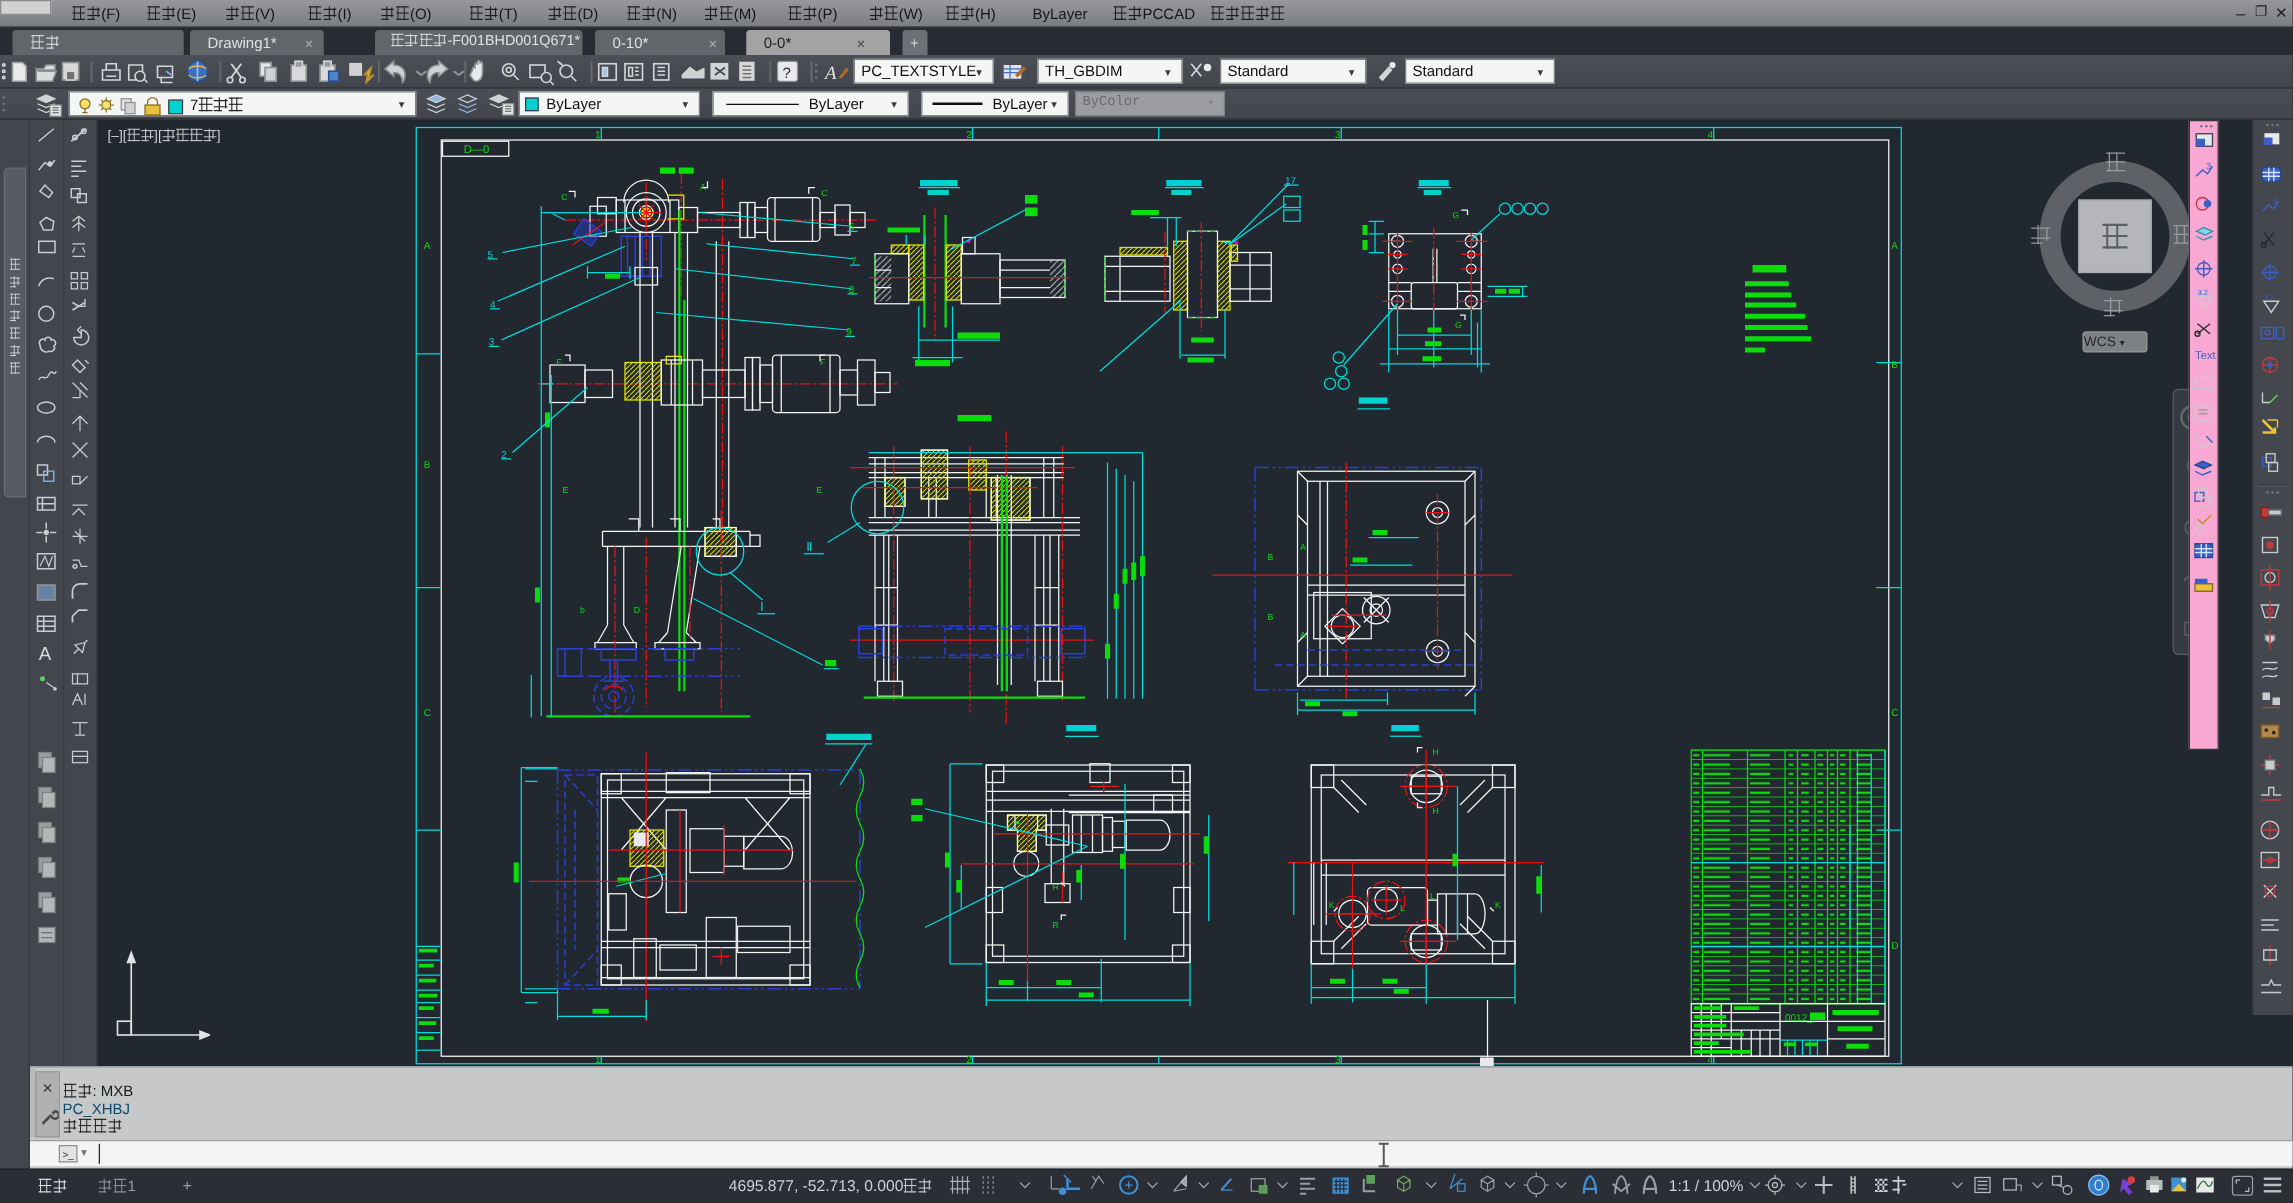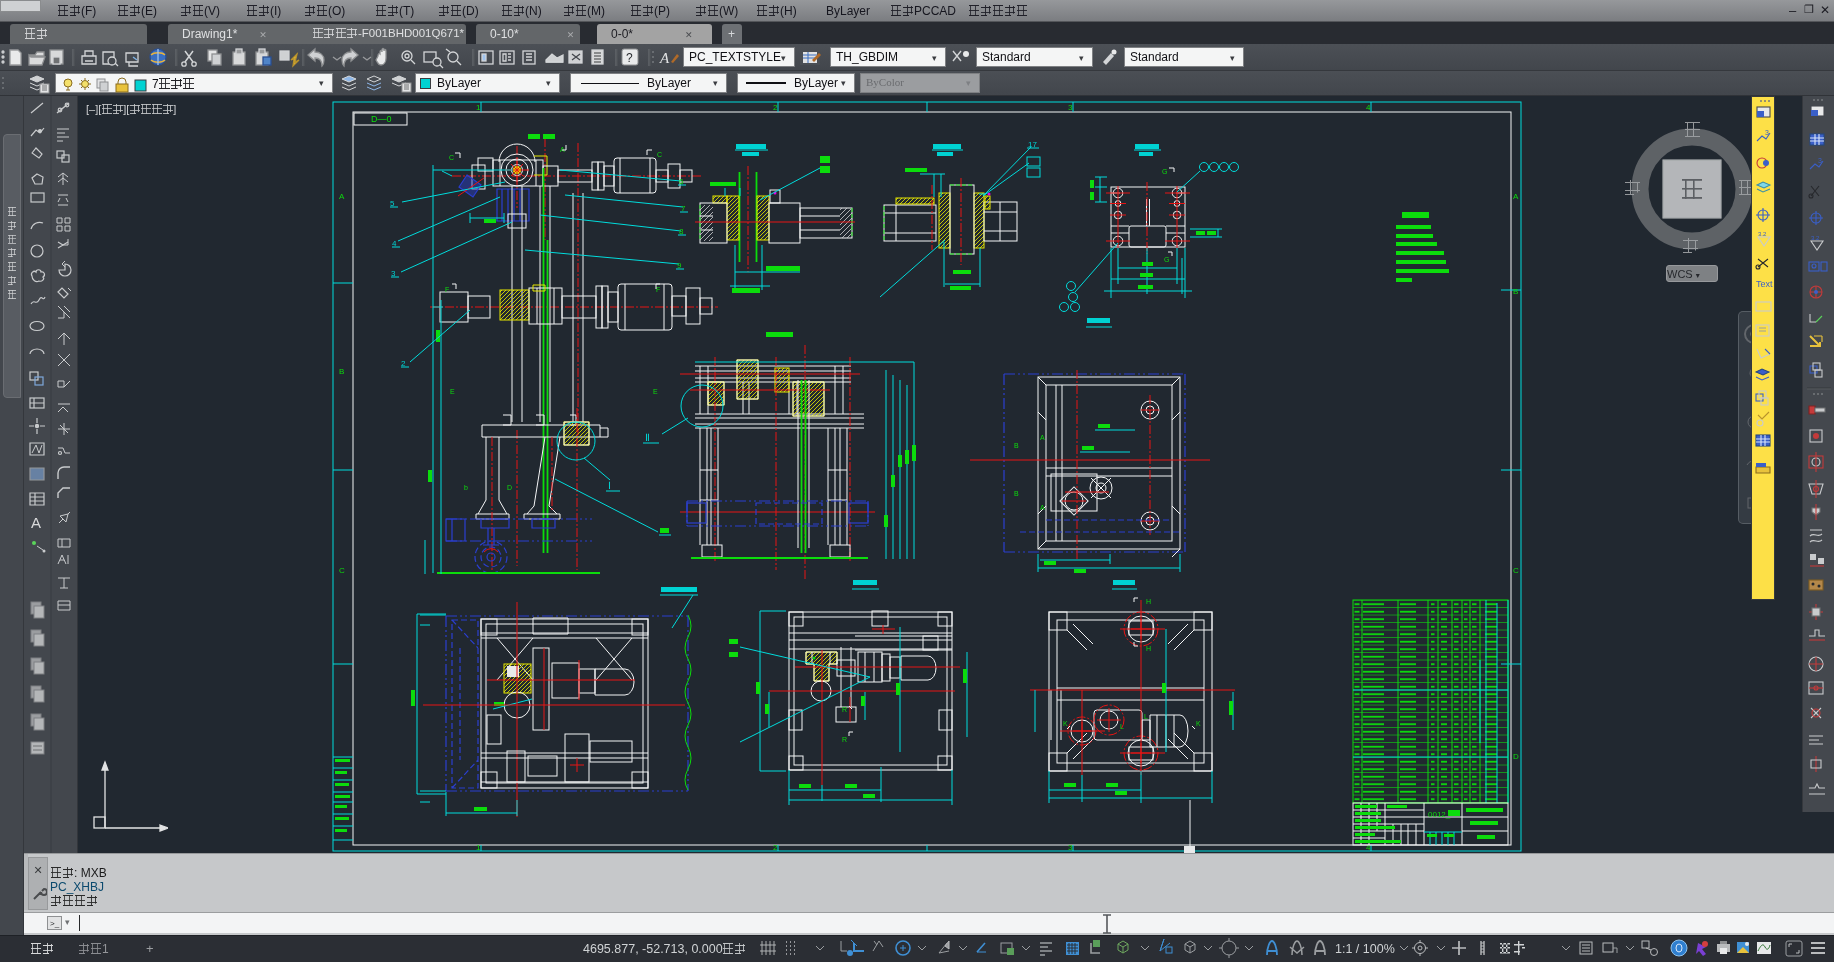--- a/index.html
+++ b/index.html
@@ -591,21 +591,21 @@
 <span class="mi" style="left:756px"><i class="cj"></i><i class="cj2"></i>(H)</span>
 <span class="mi" style="left:826px">ByLayer</span>
 <span class="mi" style="left:890px"><i class="cj"></i><i class="cj2"></i>PCCAD</span>
 <span class="mi" style="left:968px"><i class="cj"></i><i class="cj2"></i><i class="cj"></i><i class="cj2"></i><i class="cj"></i></span>
 <span class="mi" style="left:1789px;top:3px;font-size:13px;color:#1b1b22">–</span>
 <span class="mi" style="left:1804px;top:3px;font-size:11px;color:#1b1b22">❐</span>
 <span class="mi" style="left:1820px;top:3px;font-size:12px;color:#1b1b22">✕</span>
 </div>
 <div class="abs" id="tabbar">
 <div class="tab" style="left:10px;width:137px"><i class="cj"></i><i class="cj2"></i></div>
-<div class="tab" style="left:168px;width:138px">Drawing1*<span style="color:#a9abad;margin-left:22px;font-size:9px">✕</span></div>
+<div class="tab" style="left:152px;width:107px">Drawing1*<span style="color:#a9abad;margin-left:22px;font-size:9px">✕</span></div>
 <div class="tab" style="left:300px;width:166px;padding-left:12px;font-size:11.5px"><i class="cj"></i><i class="cj2"></i><i class="cj"></i><i class="cj2"></i>-F001BHD001Q671*</div>
 <div class="tab" style="left:476px;width:104px">0-10*<span style="color:#a9abad;margin-left:48px;font-size:9px">✕</span></div>
 <div class="tab" style="left:597px;width:115px;background:#a3a3a3;color:#1c1c22">0-0*<span style="color:#4a4c50;margin-left:52px;font-size:9px">✕</span></div>
 <div class="tab" style="left:722px;width:20px;padding-left:6px;background:#6d7074;color:#d6d8da">+</div>
 </div>
 <div class="abs" id="tb1">
 <svg width="1260" height="27" style="position:absolute;left:0;top:0">
 <g stroke="#d3d5d7" fill="none" stroke-width="1.3">
 <circle cx="3" cy="8" r="1"></circle>
         <circle cx="3" cy="13" r="1"></circle>
@@ -720,21 +720,21 @@
         <rect x="44" y="6" width="8" height="9" fill="#cfd1d3" stroke="#8e9092"></rect>
 <path d="M62 8v-2a4 4 0 018 0v2" fill="none" stroke="#8a6d1f"></path>
         <rect x="60" y="8" width="12" height="8" fill="#e8c23c" stroke="#8a6d1f"></rect>
 <rect x="79" y="4" width="11" height="11" fill="#00d2d2" stroke="#3a3c40"></rect>
       </svg>
 <span style="position:absolute;left:96px;top:3px;font-size:12px">7<i class="cj"></i><i class="cj2"></i><i class="cj"></i></span>
 <span class="carr" style="top:4px">▾</span></div>
 <div class="combo" style="left:415px;top:2px;width:145px;height:20px;padding-left:4px"><span style="display:inline-block;width:11px;height:11px;background:#00d2d2;border:1px solid #3a3c40;vertical-align:-2px;margin-right:6px"></span>ByLayer<span class="carr" style="top:4px">▾</span></div>
 <div class="combo" style="left:570px;top:2px;width:157px;height:20px;padding-left:10px"><span style="display:inline-block;width:58px;height:1px;background:#101014;vertical-align:3px;margin-right:8px"></span>ByLayer<span class="carr" style="top:4px">▾</span></div>
 <div class="combo" style="left:737px;top:2px;width:118px;height:20px;padding-left:8px"><span style="display:inline-block;width:40px;height:2px;background:#101014;vertical-align:3px;margin-right:8px"></span>ByLayer<span class="carr" style="top:4px">▾</span></div>
-<div class="combo" style="left:860px;top:2px;width:120px;height:20px;background:#9b9da0;color:#6a6c6f;font-family:Liberation Serif, serif;font-size:11px">ByColor<span class="carr" style="top:4px;color:#7e8083">▾</span></div>
+<div class="combo" style="left:860px;top:2px;width:120px;height:20px;background:#9b9da0;color:#6a6c6f;font-family:Liberation Mono, monospace;font-size:11px">ByColor<span class="carr" style="top:4px;color:#7e8083">▾</span></div>
 </div>
 <div class="abs" id="lstrip">
 <div class="abs" style="left:3px;top:38px;width:18px;height:264px;background:#585c62;border:1px solid #6a6d72;border-radius:4px 0 0 4px;display:flex;flex-direction:column;align-items:center;padding-top:72px;gap:5px;color:#dcdddf;font-size:10px">
 <i class="cj"></i>
       <i class="cj2"></i>
       <i class="cj"></i>
       <i class="cj2"></i>
       <i class="cj"></i>
       <i class="cj2"></i>
       <i class="cj"></i>
@@ -845,21 +845,21 @@
       <circle cx="15" cy="22" r="3.5" fill="none" stroke="#62666b"></circle>
 <path d="M11 62c0-3 1-5 2-5v-2c0-2 2-2 2 0v-1c0-2 2-2 2 0v1c0-2 2-2 2 0v7c0 3-1 6-3 6s-3-2-5-6z" fill="none" stroke="#62666b"></path>
 <circle cx="15" cy="110" r="6" fill="none" stroke="#62666b"></circle>
       <path d="M19 115l4 4" stroke="#62666b"></path>
 <path d="M8 153a8 8 0 0114 0" fill="none" stroke="#62666b"></path>
       <circle cx="15" cy="158" r="2" fill="#62666b"></circle>
 <rect x="9" y="186" width="12" height="10" fill="none" stroke="#62666b"></rect>
       <path d="M24 196l3 3" stroke="#62666b"></path>
 </svg>
 </div>
-<div class="abs" id="rtb1" style="left:1751px;top:96px;width:24px;height:504px;background:#fde047;border:1px solid #35383d">
+<div class="abs" id="rtb1" style="left:1751px;top:96px;width:24px;height:504px;background:#f9a8d4;border:1px solid #35383d">
 <svg width="24" height="421">
 <circle cx="9" cy="4" r="1" fill="#75787c"></circle>
       <circle cx="13" cy="4" r="1" fill="#75787c"></circle>
       <circle cx="17" cy="4" r="1" fill="#75787c"></circle>
 <g fill="none" stroke-width="1.1">
 <rect x="5" y="10" width="13" height="10" fill="#e8e9ea" stroke="#44484e"></rect>
         <path d="M5 14h7v6H5z" fill="#3a5fc8"></path>
 <path d="M5 44l5-5 4 3 4-6" stroke="#3a5fc8"></path>
         <text x="13" y="38" font-size="7" fill="#3a5fc8">3</text>
 <circle cx="10" cy="66" r="5" stroke="#c43a3a"></circle>

